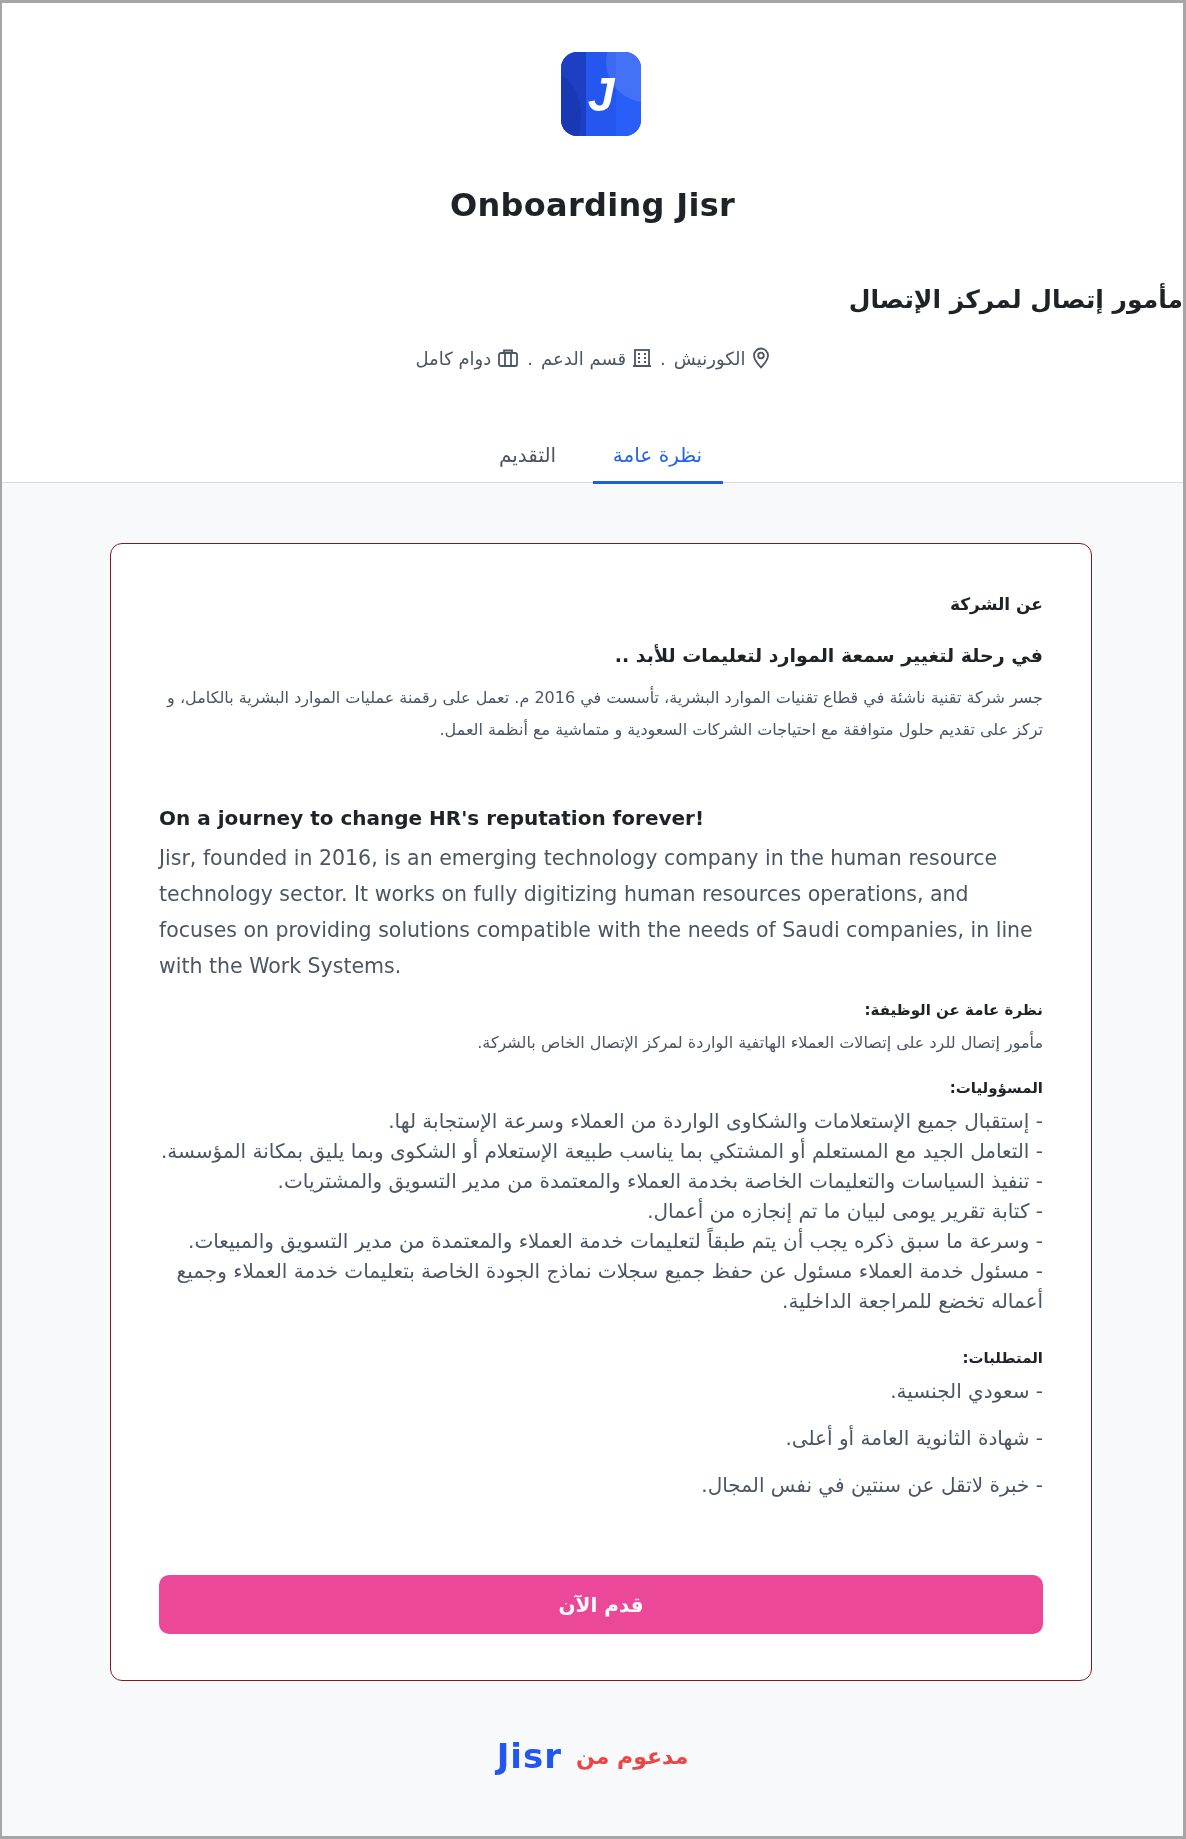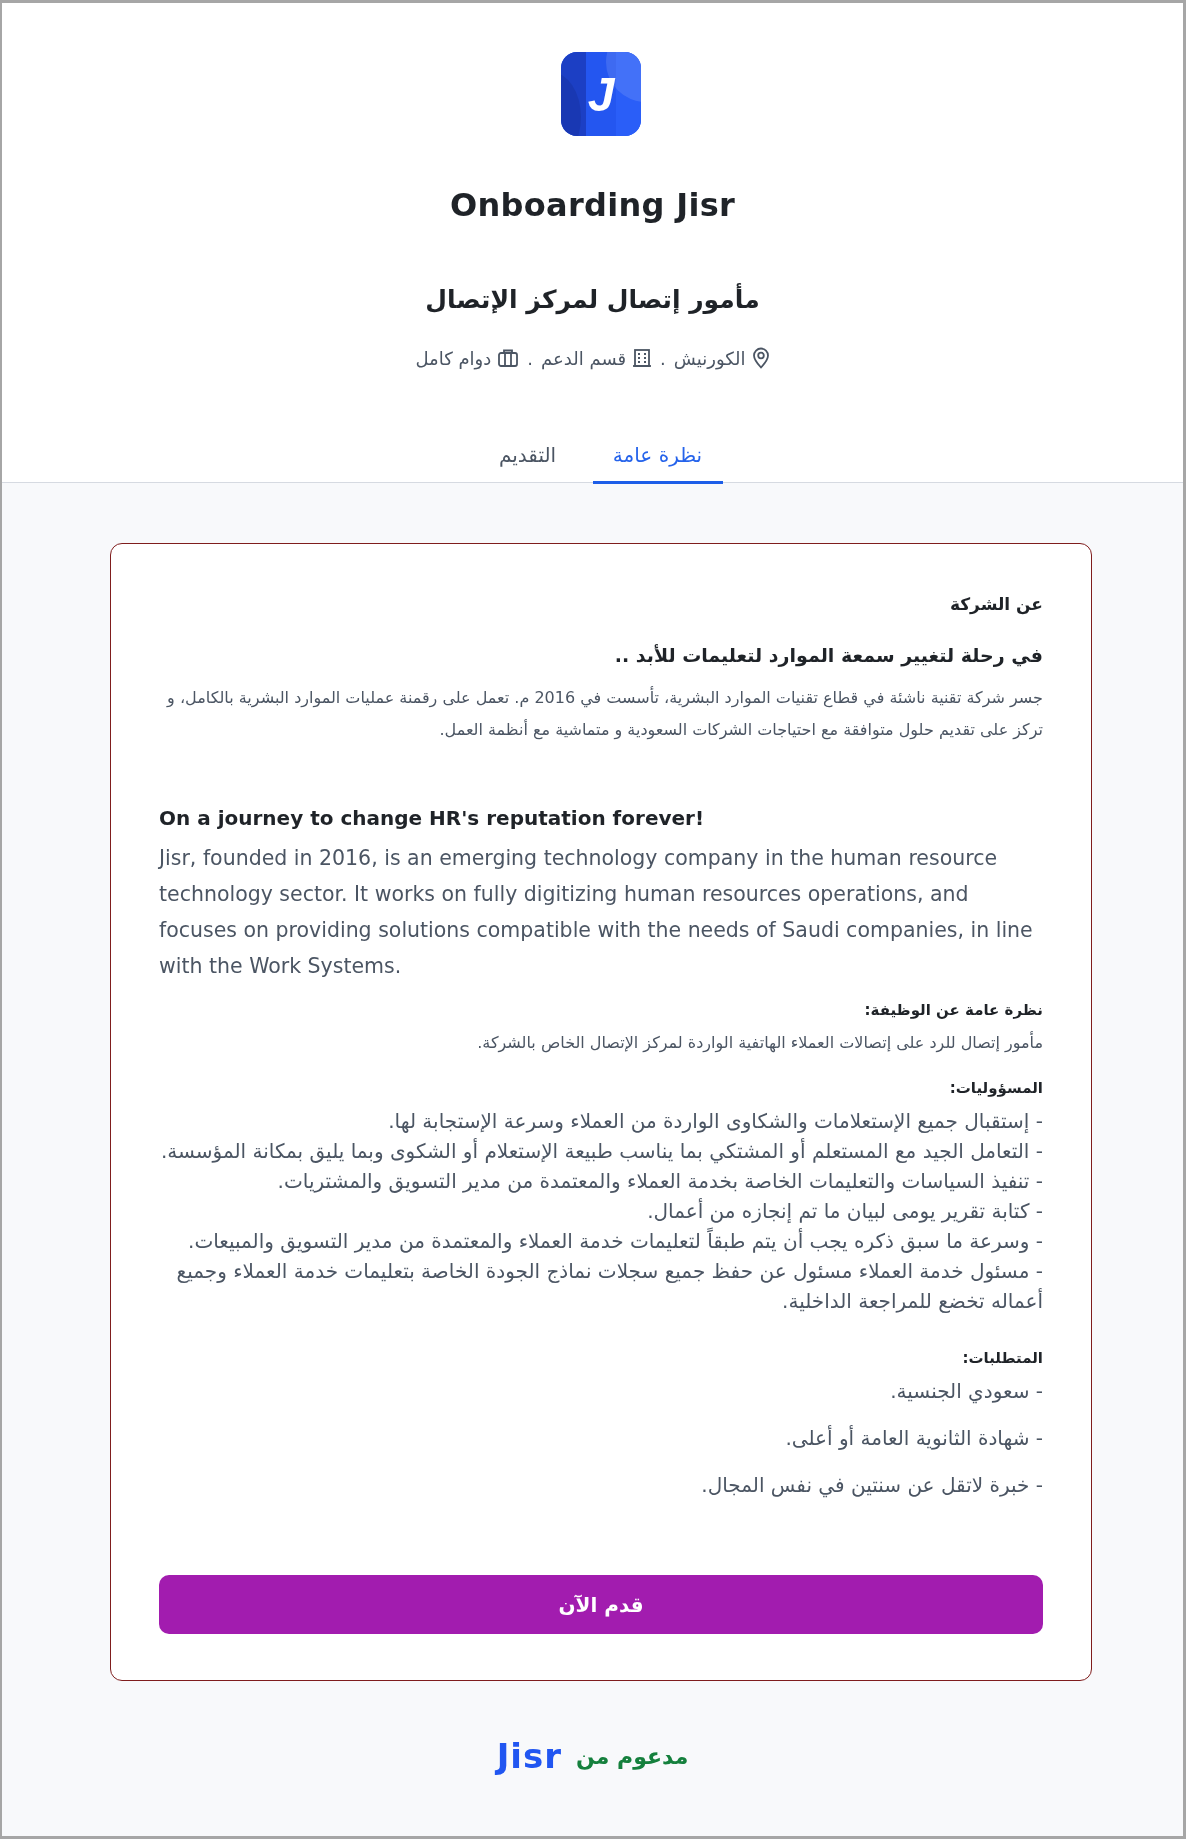--- a/index.html
+++ b/index.html
@@ -34,21 +34,21 @@
     display: flex; align-items: center; justify-content: center;
     color: #fff; font-family: "Liberation Sans", sans-serif; font-weight: bold; font-size: 48px;
     font-style: italic;
   }
   .company {
     position: absolute; left: 0; right: 0; top: 183px; text-align: center;
     font-family: "DejaVu Sans", sans-serif; font-weight: bold; font-size: 32px; color: #1f2328;
     letter-spacing: 0.3px;
   }
   .job-title {
-    position: absolute; left: 0; right: 0; top: 282px; text-align: center;
+    position: absolute; left: 0; right: 0; top: 282px; 
     font-weight: bold; font-size: 25px; color: #1f2328; direction: rtl;
   }
   .meta {
     position: absolute; left: 0; right: 0; top: 344px;
     display: flex; justify-content: center; align-items: center;
     direction: rtl; font-size: 18px; color: #4b5563; gap: 6px;
   }
   .meta .sep { color: #4b5563; padding: 0 2px; }
   .meta svg { display: block; }
   .tabs {
@@ -87,30 +87,30 @@
   .en-para {
     position: absolute; left: 0; right: 0; top: 296px; font-size: 20.5px; line-height: 36px; color: #4b5563;
     direction: ltr; text-align: left;
   }
   .sec-label { position: absolute; right: 0; font-weight: bold; font-size: 15px; color: #1f2328; }
   .sec-text { position: absolute; left: 0; right: 0; font-size: 16px; color: #4b5563; line-height: 30px; }
   .list { position: absolute; left: 0; right: 0; list-style: none; font-size: 20px; color: #4b5563; line-height: 30px; }
   .req-list li { margin-bottom: 17px; }
   .apply-btn {
     position: absolute; left: 48px; right: 48px; top: 1031px; height: 59px;
-    background: #a21caf; border: none; border-radius: 10px;
+    background: #ec4899; border: none; border-radius: 10px;
     color: #ffffff; font-size: 20px; font-weight: bold; cursor: pointer;
     font-family: "DejaVu Sans", sans-serif;
     display: flex; align-items: center; justify-content: center;
   }
   .footer {
     position: absolute; left: 0; right: 0; top: 1733px;
     display: flex; justify-content: center; align-items: center; direction: rtl; gap: 14px;
   }
-  .footer .powered { font-size: 22px; font-weight: bold; color: #15803d; }
+  .footer .powered { font-size: 22px; font-weight: bold; color: #ef4444; }
   .footer .brand {
     font-family: "DejaVu Sans", sans-serif; font-weight: bold; font-size: 34px; color: #2156f1;
     letter-spacing: 1px; direction: ltr;
   }
 </style>
 </head>
 <body>
 
 <div class="frame">
 

